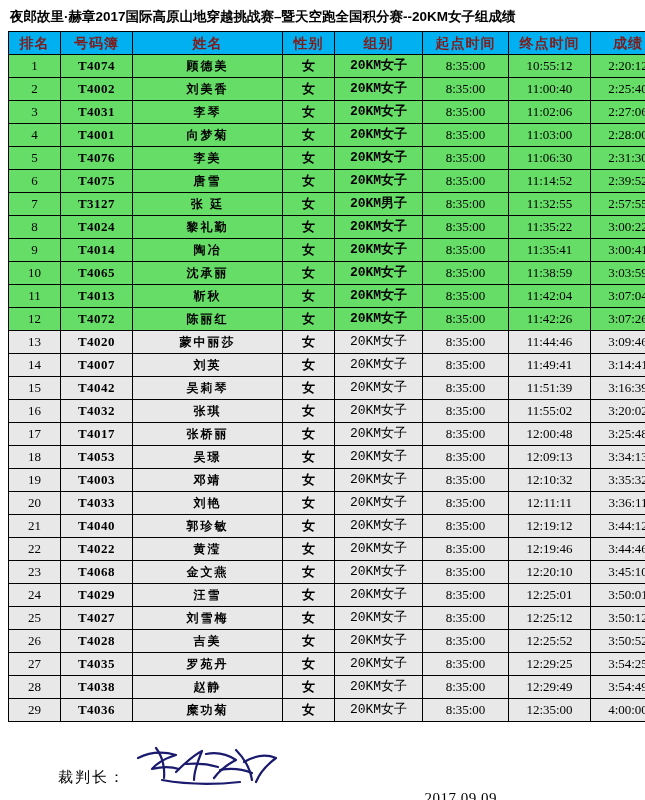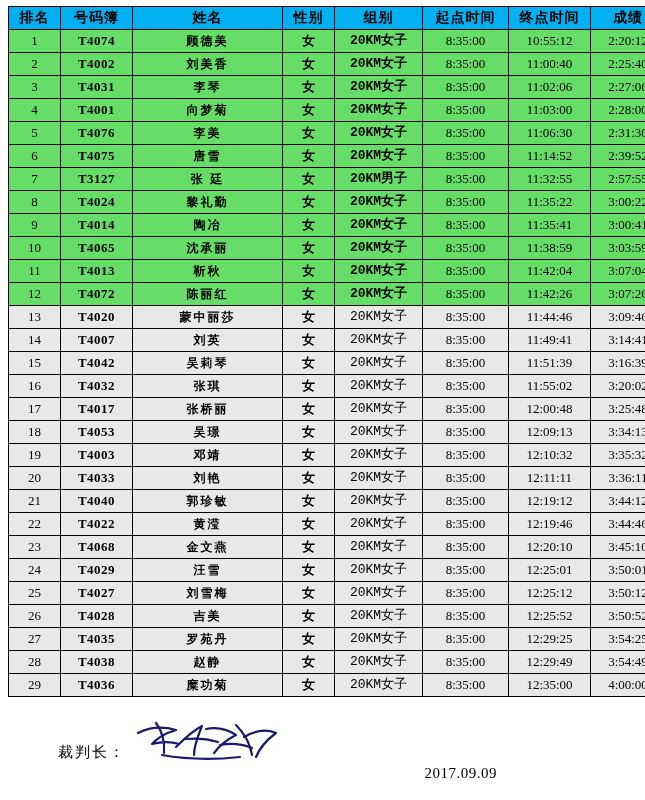--- a/index.html
+++ b/index.html
@@ -39,25 +39,25 @@
     border: 1px solid #000;
     text-align: center;
     height: 22px;
     padding: 0;
     line-height: 22px;
     overflow: hidden;
     white-space: nowrap;
   }
   thead th {
     background: #00b0f0;
-    color: #000000;
+    color: #7f1d1d;
     font-weight: bold;
     font-size: 14px;
     letter-spacing: 1px;
-    font-family: Liberation Mono, monospace;
+    font-family: Liberation Sans, sans-serif;
   }
   tbody td {
     background: #e8e8e8;
   }
   tbody tr.hl td {
     background: #66dd66;
   }
   td.c-rank { font-size: 13px; }
   td.c-bib { font-size: 13px; letter-spacing: 0.5px; font-weight: bold; }
   td.c-name {
@@ -113,20 +113,21 @@
   col.w-group  { width: 88px; }
   col.w-start  { width: 86px; }
   col.w-finish { width: 82px; }
   col.w-result { width: 75px; }
 </style>
 </head>
 <body>
 
 <div class="page">
 
+  <div class="doc-title">夜郎故里·赫章2017国际高原山地穿越挑战赛–暨天空跑全国积分赛--20KM女子组成绩</div>
 
   <table class="results">
     <colgroup>
       <col class="w-rank">
         <col class="w-bib">
         <col class="w-name">
         <col class="w-gender">
       <col class="w-group">
         <col class="w-start">
         <col class="w-finish">

